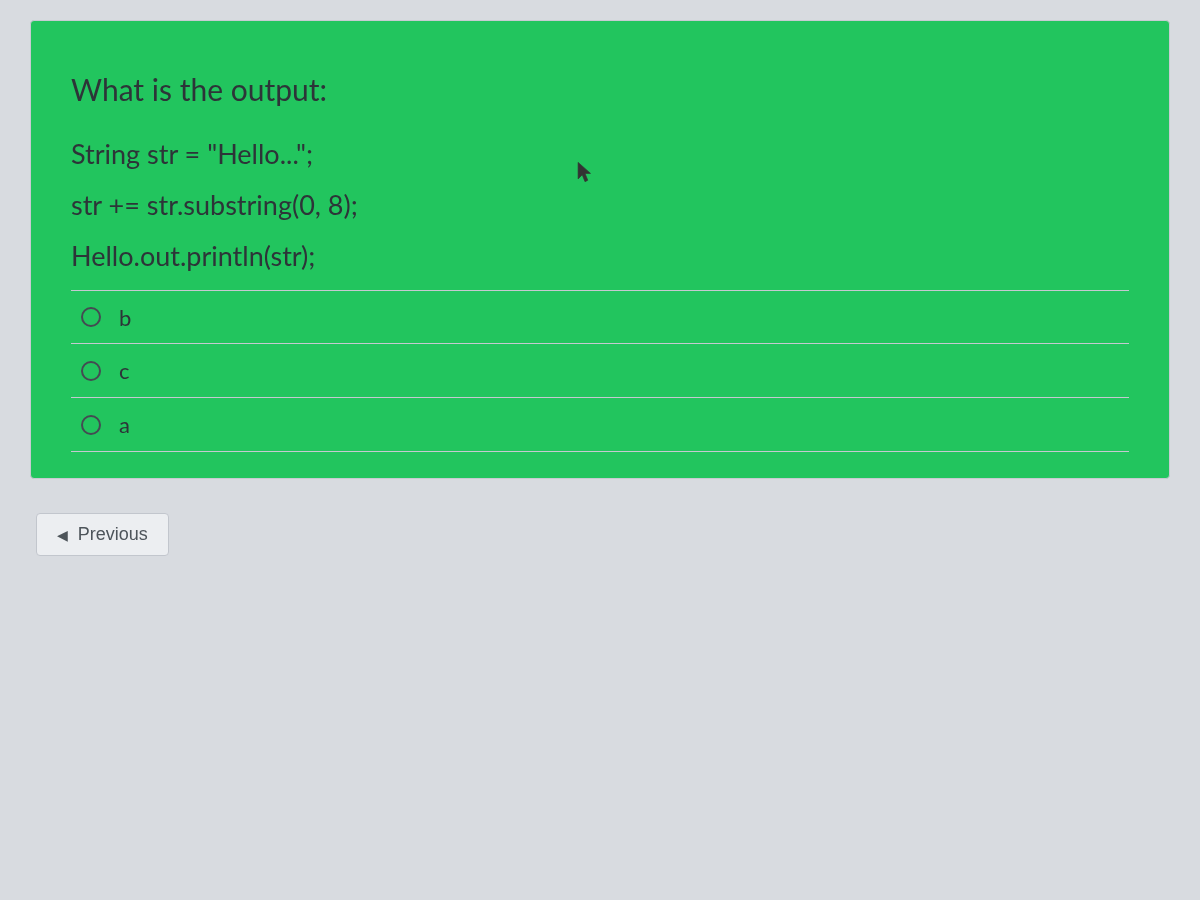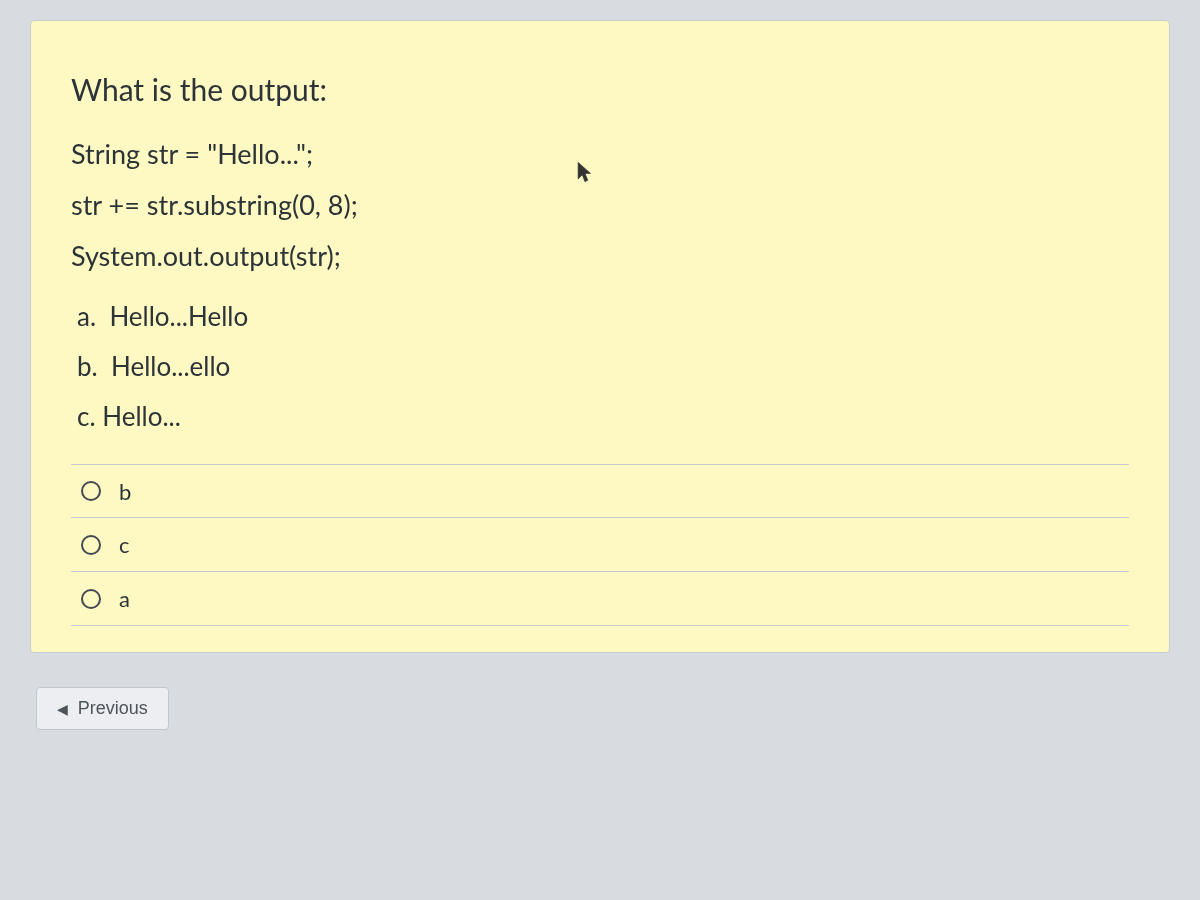--- a/index.html
+++ b/index.html
@@ -9,21 +9,21 @@
       font-family: "Lato", "Helvetica Neue", Arial, sans-serif;
       background: #d8dbe0;
       width: 1200px;
       height: 900px;
       overflow: hidden;
     }
     .page {
       padding: 20px 30px 30px 30px;
     }
     .card {
-      background: #fef9c3;
+      background: #22c55e;
       border: 1px solid #c7cbd2;
       border-radius: 4px;
       padding: 30px 40px 20px 40px;
       position: relative;
     }
     .question-title {
       font-size: 30px;
       font-weight: 400;
       color: #2d3438;
       margin: 20px 0 30px 0;
@@ -110,35 +110,22 @@
     <div class="cursor-pointer">
       <svg viewBox="0 0 24 32">
         <path d="M2,2 L2,26 L8,20 L12,30 L16,28 L12,18 L20,18 Z"></path>
       </svg>
     </div>
 
     <div class="question-title">What is the output:</div>
 
     <div class="code-line">String str = "Hello...";</div>
     <div class="code-line">str += str.substring(0, 8);</div>
-    <div class="code-line">System.out.output(str);</div>
+    <div class="code-line">Hello.out.println(str);</div>
 
-    <div class="answers-list">
-      <div class="answer-item">
-        <span>a.</span>&nbsp;
-        <span>Hello...Hello</span>
-      </div>
-      <div class="answer-item">
-        <span>b.</span>&nbsp;
-        <span>Hello...ello</span>
-      </div>
-      <div class="answer-item">
-        <span>c.</span>&nbsp;<span>Hello...</span>
-      </div>
-    </div>
 
     <div class="options">
       <label class="option-row">
         <span class="radio-circle"></span>
         <span class="option-label">b</span>
       </label>
       <label class="option-row">
         <span class="radio-circle"></span>
         <span class="option-label">c</span>
       </label>

